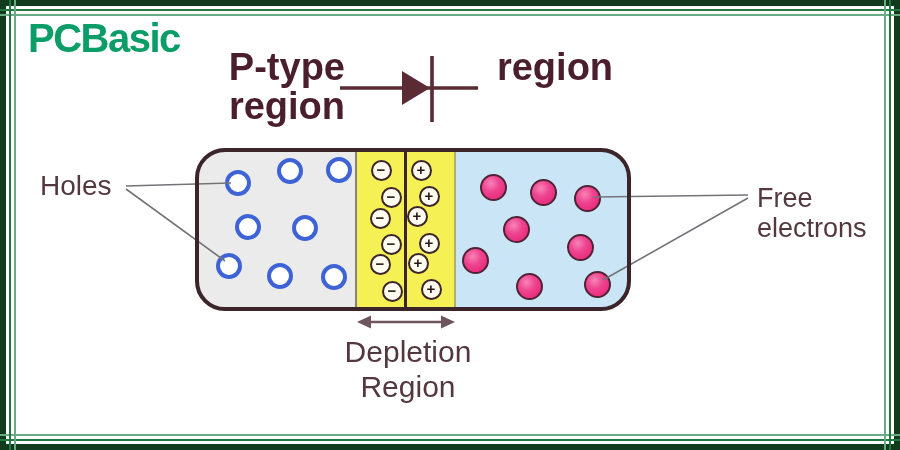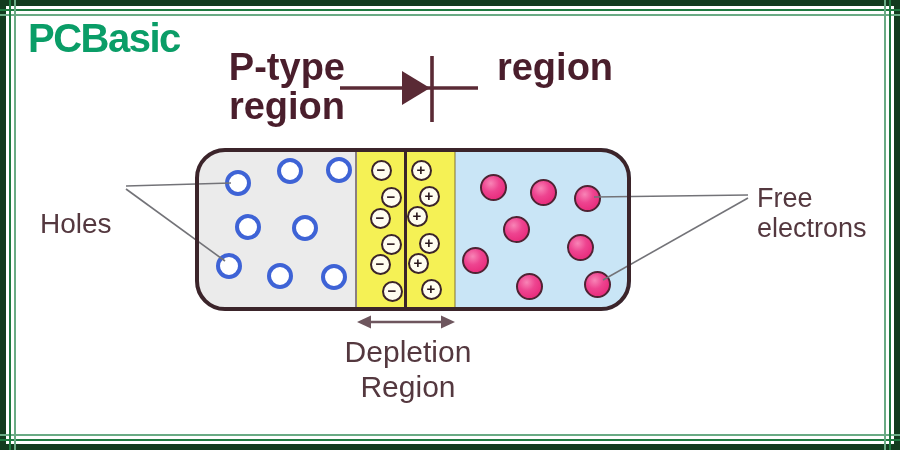--- a/index.html
+++ b/index.html
@@ -52,21 +52,21 @@
   .charge{position:absolute;width:21px;height:21px;border-radius:50%;
           border:2.5px solid var(--box-border,#3b242a);background:#fffdf0;box-sizing:border-box;
           display:flex;align-items:center;justify-content:center;
           font-size:15px;font-weight:900;color:#2a171c;line-height:1;padding-bottom:1px;}
   .electron{position:absolute;width:27px;height:27px;border-radius:50%;box-sizing:border-box;
             border:2px solid #4f2333;
             background:radial-gradient(circle at 38% 32%, #f884b6 0%, #ee4490 40%, var(--electron-fill,#e92e7e) 75%);}
 
   
   .side-label{position:absolute;color:var(--label,#54383f);z-index:2;}
-  .holes-label{left:40px;top:170px;font-size:28px;margin-top:38px;}
+  .holes-label{left:40px;top:170px;font-size:28px;}
   .free-label{left:757px;top:183px;font-size:27px;line-height:1.12;}
   .depletion-label{left:318px;top:334px;width:180px;text-align:center;font-size:30px;line-height:1.18;}
 
   
   .overlay{position:absolute;left:0;top:0;z-index:2;pointer-events:none;}
   .leader{stroke:var(--leader-line,#737378);stroke-width:1.6;}
   .arrow-shaft{stroke:var(--arrow,#6e565e);stroke-width:2.6;}
   .arrow-head{fill:var(--arrow,#6e565e);}
 </style>
 </head>

